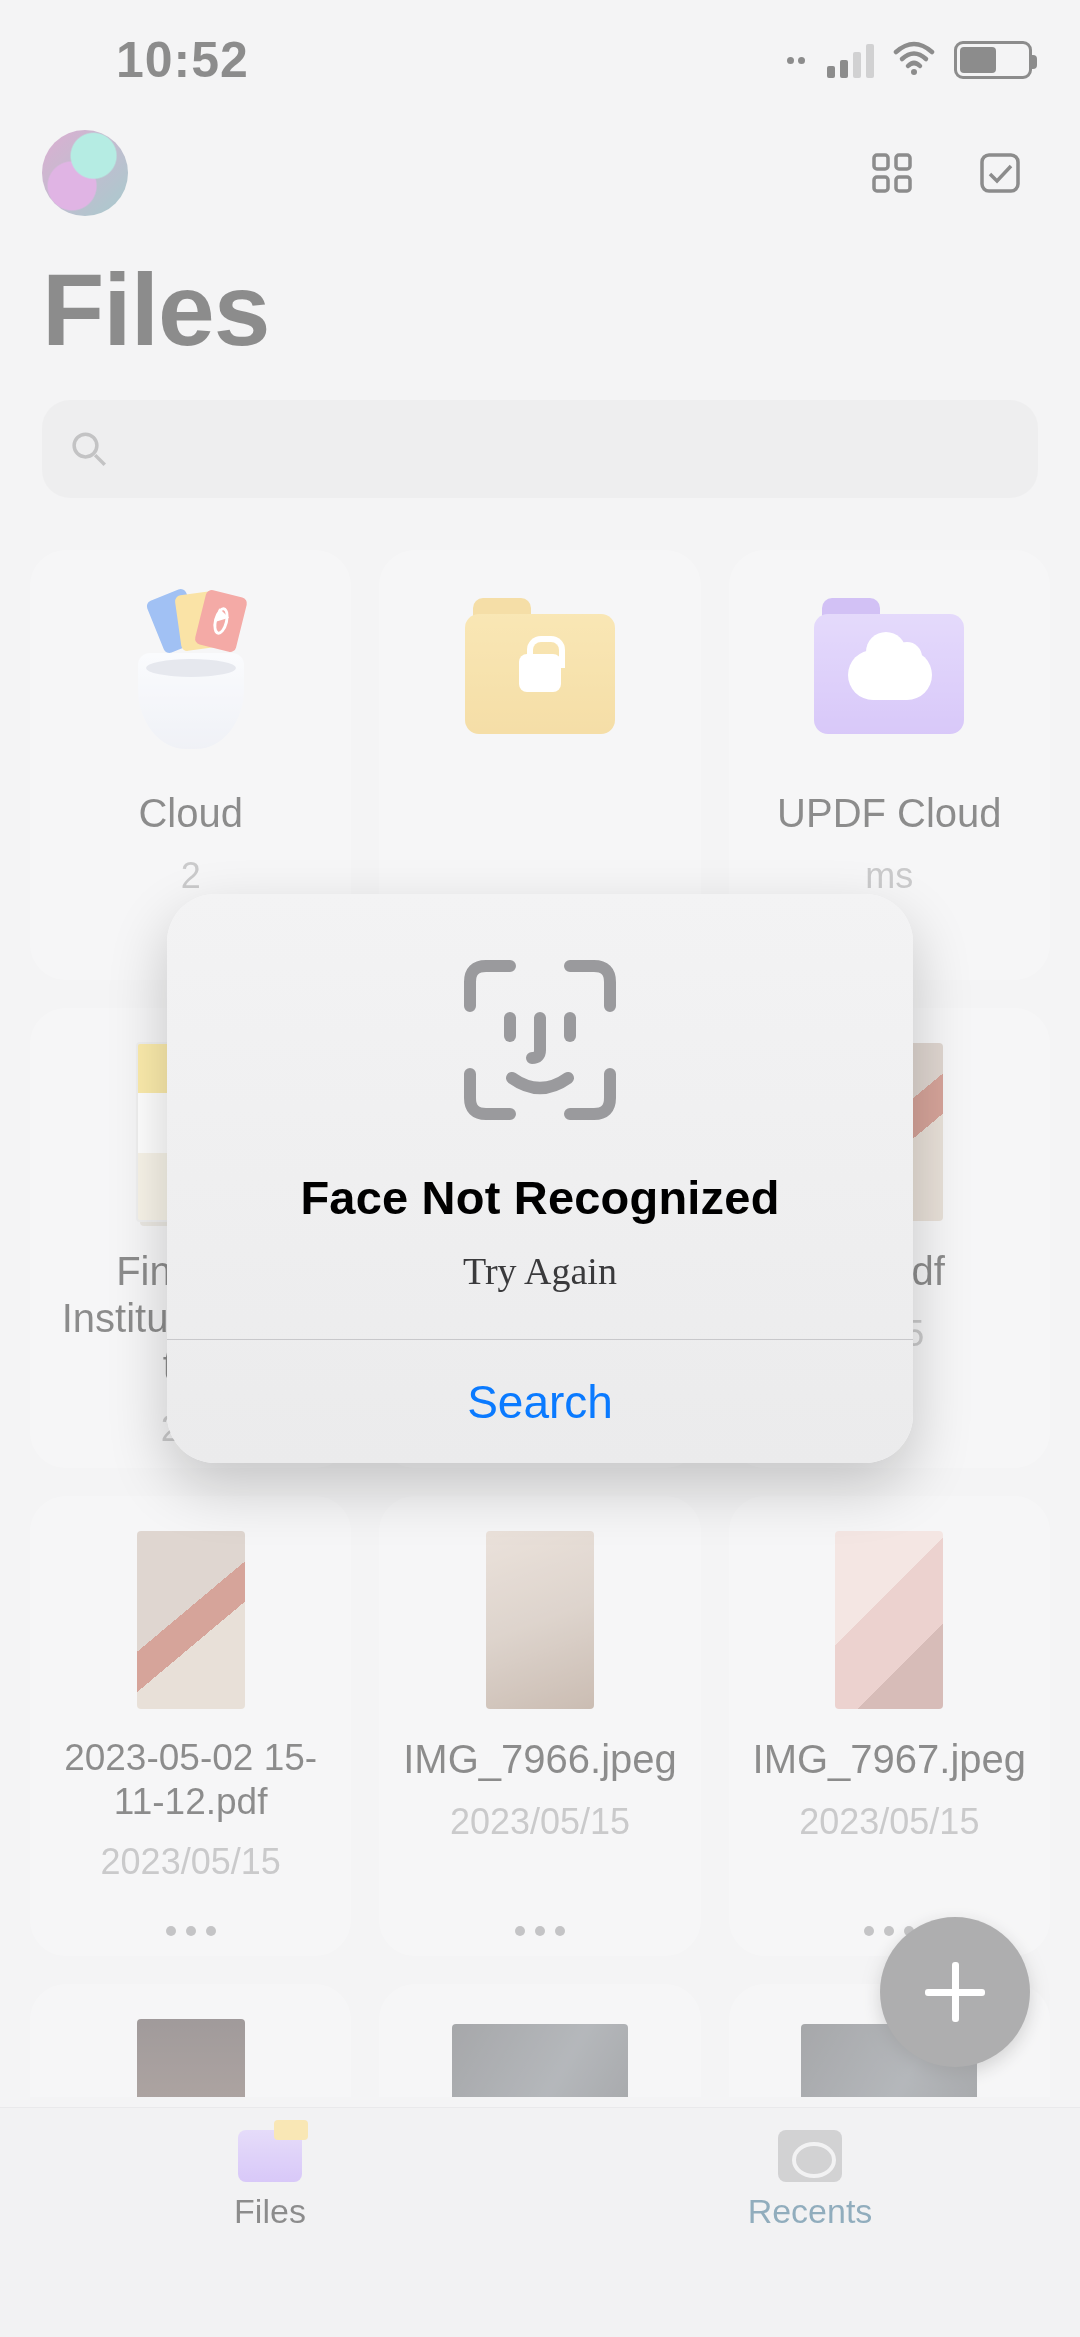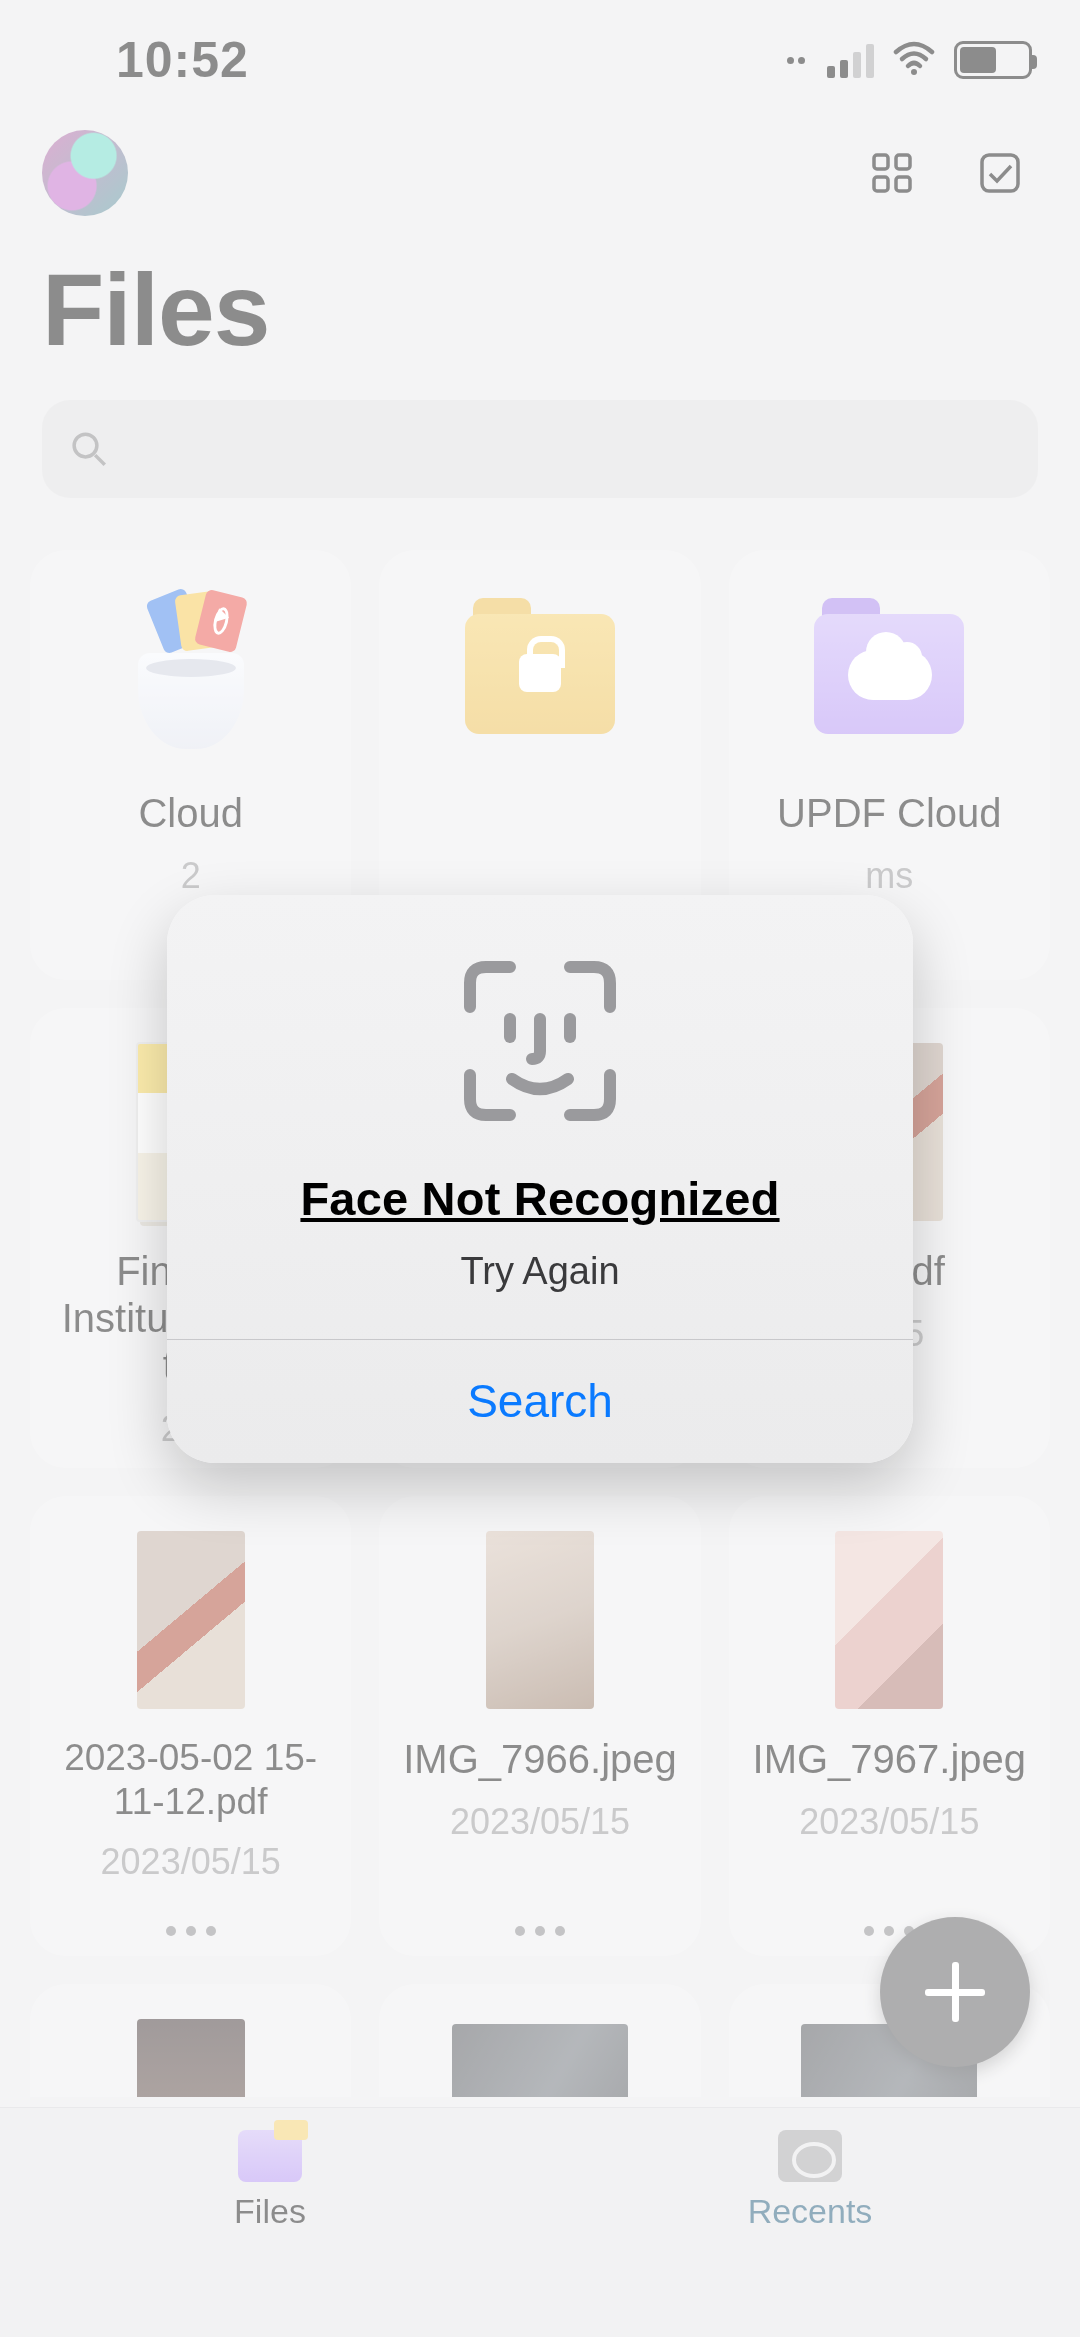--- a/index.html
+++ b/index.html
@@ -98,22 +98,22 @@
 
   
   .dim{position:absolute;inset:0;background:rgba(255,255,255,.55);}
 
   
   .dialog-wrap{position:absolute;inset:0;display:flex;align-items:center;justify-content:center;}
   .dialog{width:746px;border-radius:48px;background:linear-gradient(#f3f3f4,#ebebec);overflow:hidden;box-shadow:0 24px 60px rgba(0,0,0,.20);margin-top:20px;}
   .dlg-body{padding:56px 30px 46px;text-align:center;}
   .faceid-icon{width:180px;height:180px;margin:0 auto 40px;display:flex;align-items:center;justify-content:center;}
   .faceid-icon svg{width:176px;height:176px;}
-  .dlg-title{font-size:47px;font-weight:600;letter-spacing:.2px;text-decoration:underline;}
-  .dlg-sub{font-size:38px;color:#3a3a3c;margin-top:24px;}
+  .dlg-title{font-size:47px;font-weight:600;letter-spacing:.2px;}
+  .dlg-sub{font-size:38px;color:#3a3a3c;margin-top:24px;font-family:Liberation Serif, serif;}
   .dlg-btn{height:124px;border-top:1.5px solid #c8c8cb;display:flex;align-items:center;justify-content:center;font-size:46px;color:#0a7aff;}
   .dlg-btn.primary{font-weight:600;font-size:48px;}
 </style>
 </head>
 <body>
 
 <div class="screen">
 
   <div class="status-bar">
     <div class="status-time">10:52</div>

